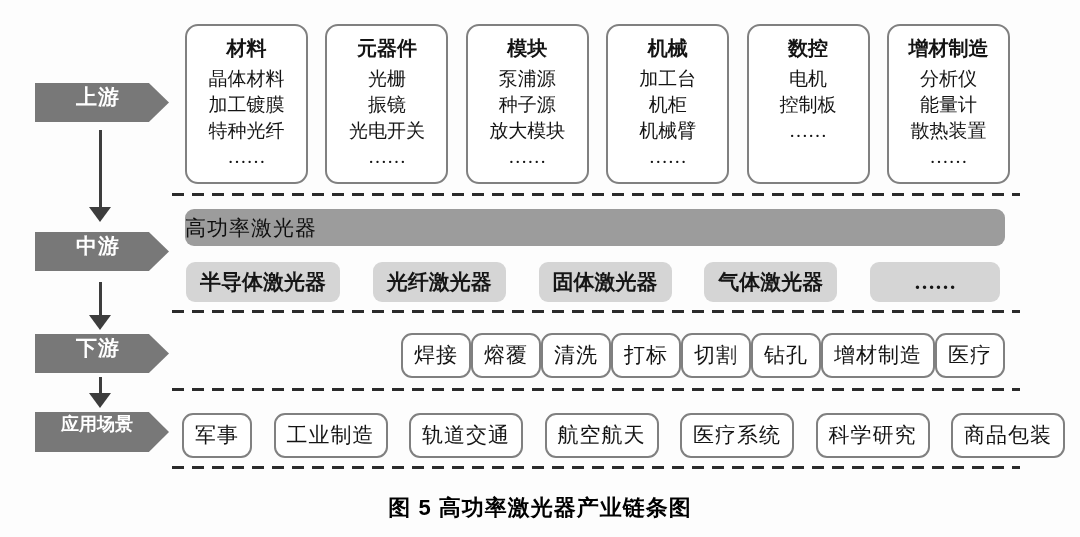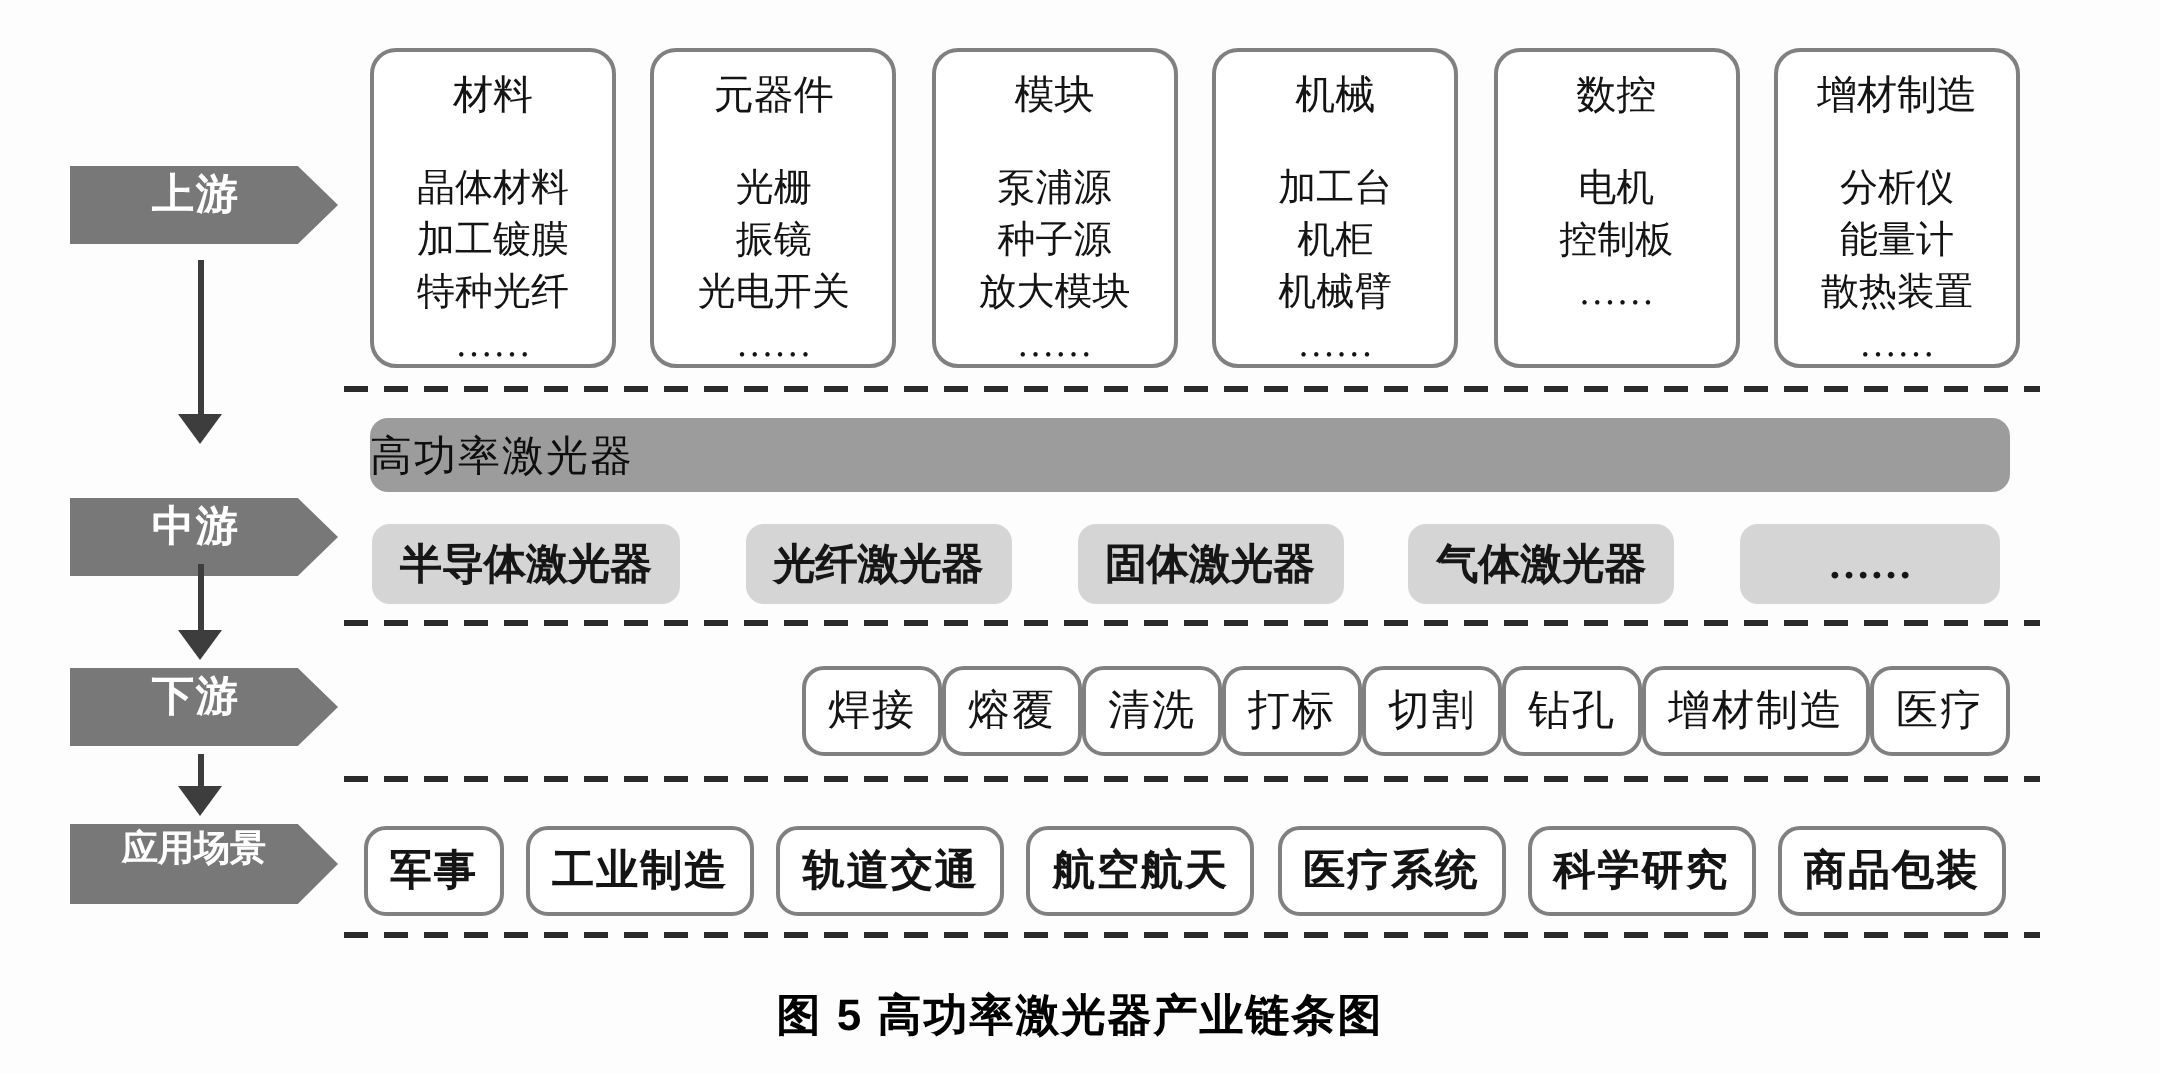--- a/index.html
+++ b/index.html
@@ -16,21 +16,21 @@
     position: absolute; left: 35px; width: 134px; height: 39px;
     background: var(--stage-arrow, #787878);
     clip-path: polygon(0 0, 85% 0, 100% 50%, 85% 100%, 0 100%);
     display: flex; justify-content: center;
     box-sizing: border-box; padding-right: 20px;
     font-size: 21px; font-weight: bold; color: #ffffff;
     letter-spacing: 1px;
     padding-left: 12px;
   }
   .stage-upstream   { top: 83px; }
-  .stage-midstream  { top: 249px; }
+  .stage-midstream  { top: 232px; }
   .stage-downstream { top: 334px; }
   .stage-application{ top: 412px; height: 40px; font-size: 18px; letter-spacing: 0; padding-right: 22px; }
 
   .varrow {
     position: absolute; left: 89px; width: 22px;
     display: flex; flex-direction: column; align-items: center;
   }
   .varrow .stem { width: 3px; background: #3d3d3d; flex: 1; }
   .varrow .head {
     width: 0; height: 0;
@@ -45,21 +45,21 @@
   
   .upstream-row {
     position: absolute; left: 185px; top: 24px; width: 825px; height: 160px;
     display: flex; justify-content: space-between;
   }
   .ubox {
     width: 123px; box-sizing: border-box;
     border: 2px solid var(--box-border, #808080); border-radius: 13px;
     background: #ffffff; text-align: center; padding-top: 7px;
   }
-  .ubox .title { font-size: 20px; line-height: 30px; margin-bottom: 19px; }
+  .ubox .title { font-size: 20px; line-height: 30px; margin-bottom: 3px; font-weight: bold; }
   .ubox .item  { font-size: 19px; line-height: 26px; }
 
   
   .dash {
     position: absolute; left: 172px; width: 848px; height: 3px;
     background: repeating-linear-gradient(90deg,
       var(--dash, #2b2b2b) 0 12px, transparent 12px 20px);
   }
   .dash1 { top: 193px; } .dash2 { top: 310px; }
   .dash3 { top: 388px; } .dash4 { top: 466px; }
@@ -81,22 +81,22 @@
     font-size: 21px; font-weight: bold; color: #161616;
   }
   .tag-more { min-width: 102px; text-align: center; }
 
   
   .down-row {
     position: absolute; left: 182px; top: 333px; width: 823px;
     display: flex; justify-content: flex-end;
   }
   .app-row {
-    position: absolute; left: 182px; top: 413px; width: 821px;
-    display: flex; justify-content: space-between; font-weight: bold;
+    position: absolute; left: 182px; top: 413px; width: 883px;
+    display: flex; justify-content: space-between;
   }
   .sbox {
     box-sizing: border-box; height: 45px; line-height: 40px;
     border: 2px solid var(--box-border, #808080); border-radius: 11px;
     background: #ffffff; padding: 0 11px;
     font-size: 21px; color: #141414; letter-spacing: 1px;
   }
 
   
   .caption {

